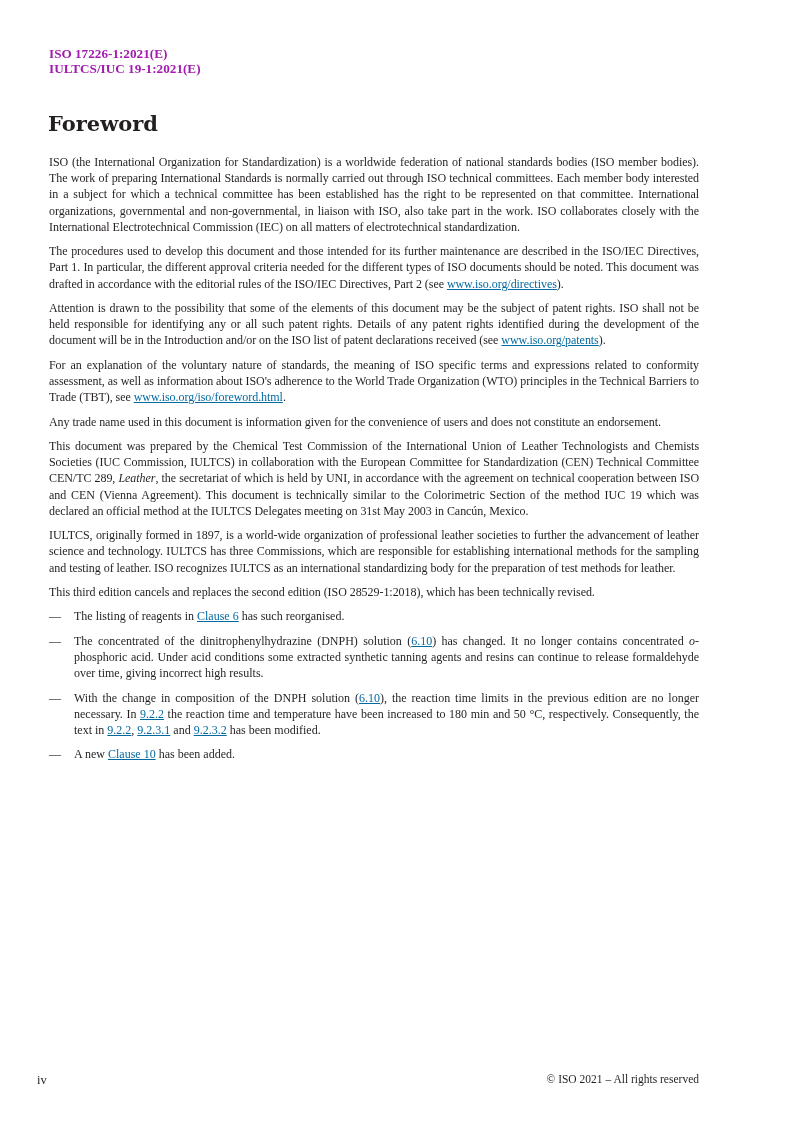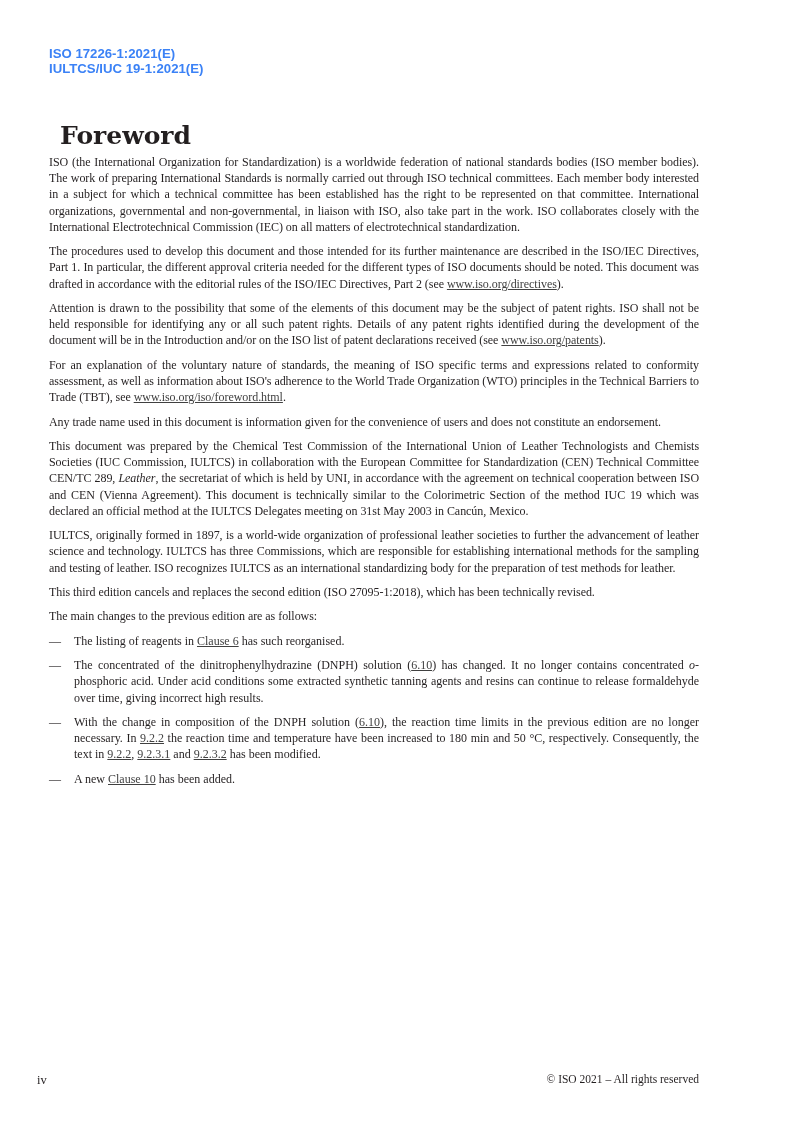--- a/index.html
+++ b/index.html
@@ -3,40 +3,40 @@
   <meta charset="utf-8">
   <style>
     html, body { margin: 0; padding: 0; background: #ffffff; }
     body {
       width: 793px; height: 1122px; position: relative; overflow: hidden;
       font-family: "Liberation Serif", "DejaVu Serif", serif;
       color: #231f20;
     }
     .header {
       position: absolute; left: 49px; top: 46px;
-      font-family: Liberation Sans, sans-serif;
+      font-family: Liberation Serif, serif;
       font-weight: bold; font-size: 13.2px; line-height: 15px;
-      color: #3b82f6;
+      color: #a21caf;
     }
     .title {
       position: absolute; left: 48px; top: 110px;
       font-family: "DejaVu Serif", serif; font-weight: bold;
-      font-size: 25px; line-height: 28px; margin: 12px;
+      font-size: 21px; line-height: 28px; margin: 0;
     }
     .body {
       position: absolute; left: 49px; top: 154px; width: 650px;
       font-family: "Liberation Serif", serif;
       font-size: 12px; line-height: 16.2px;
     }
     .body p {
       margin: 0 0 8.2px 0;
       text-align: justify;
       letter-spacing: -0.05px;
     }
-    a.lnk { color: #404040; text-decoration: underline; }
+    a.lnk { color: #0369a1; text-decoration: underline; }
     ul.changes { list-style: none; margin: 0; padding: 0; }
     ul.changes li {
       position: relative; padding-left: 25px; margin: 0 0 8.2px 0;
       text-align: justify;
     }
     ul.changes li .dash { position: absolute; left: 0; top: 0; }
     .footer {
       position: absolute; left: 37px; right: 94px; top: 1073px;
       font-family: "Liberation Serif", serif; font-size: 11.5px;
       display: flex; justify-content: space-between;
@@ -61,23 +61,22 @@
   <p><span>Attention is drawn to the possibility that some of the elements of this document may be the subject of patent rights. ISO shall not be held responsible for identifying any or all such patent rights. Details of any patent rights identified during the development of the document will be in the Introduction and/or on the ISO list of patent declarations received (see </span><a class="lnk">www.iso.org/patents</a><span>).</span></p>
 
   <p><span>For an explanation of the voluntary nature of standards, the meaning of ISO specific terms and expressions related to conformity assessment, as well as information about ISO's adherence to the World Trade Organization (WTO) principles in the Technical Barriers to Trade (TBT), see </span><a class="lnk">www.iso.org/iso/foreword.html</a><span>.</span></p>
 
   <p>Any trade name used in this document is information given for the convenience of users and does not constitute an endorsement.</p>
 
   <p><span>This document was prepared by the Chemical Test Commission of the International Union of Leather Technologists and Chemists Societies (IUC Commission, IULTCS) in collaboration with the European Committee for Standardization (CEN) Technical Committee CEN/TC 289, </span><i>Leather</i><span>, the secretariat of which is held by UNI, in accordance with the agreement on technical cooperation between ISO and CEN (Vienna Agreement). This document is technically similar to the Colorimetric Section of the method IUC 19 which was declared an official method at the IULTCS Delegates meeting on 31st May 2003 in Cancún, Mexico.</span></p>
 
   <p>IULTCS, originally formed in 1897, is a world-wide organization of professional leather societies to further the advancement of leather science and technology. IULTCS has three Commissions, which are responsible for establishing international methods for the sampling and testing of leather. ISO recognizes IULTCS as an international standardizing body for the preparation of test methods for leather.</p>
 
-  <p>This third edition cancels and replaces the second edition (ISO 27095-1:2018), which has been technically revised.</p>
+  <p>This third edition cancels and replaces the second edition (ISO 28529-1:2018), which has been technically revised.</p>
 
-  <p>The main changes to the previous edition are as follows:</p>
 
   <ul class="changes">
     <li>
       <span class="dash">—</span>
       <span>The listing of reagents in </span><a class="lnk">Clause 6</a><span> has such reorganised.</span>
     </li>
     <li>
       <span class="dash">—</span>
       <span>The concentrated of the dinitrophenylhydrazine (DNPH) solution (</span><a class="lnk">6.10</a><span>) has changed. It no longer contains concentrated </span><i>o</i><span>-phosphoric acid. Under acid conditions some extracted synthetic tanning agents and resins can continue to release formaldehyde over time, giving incorrect high results.</span>
     </li>

